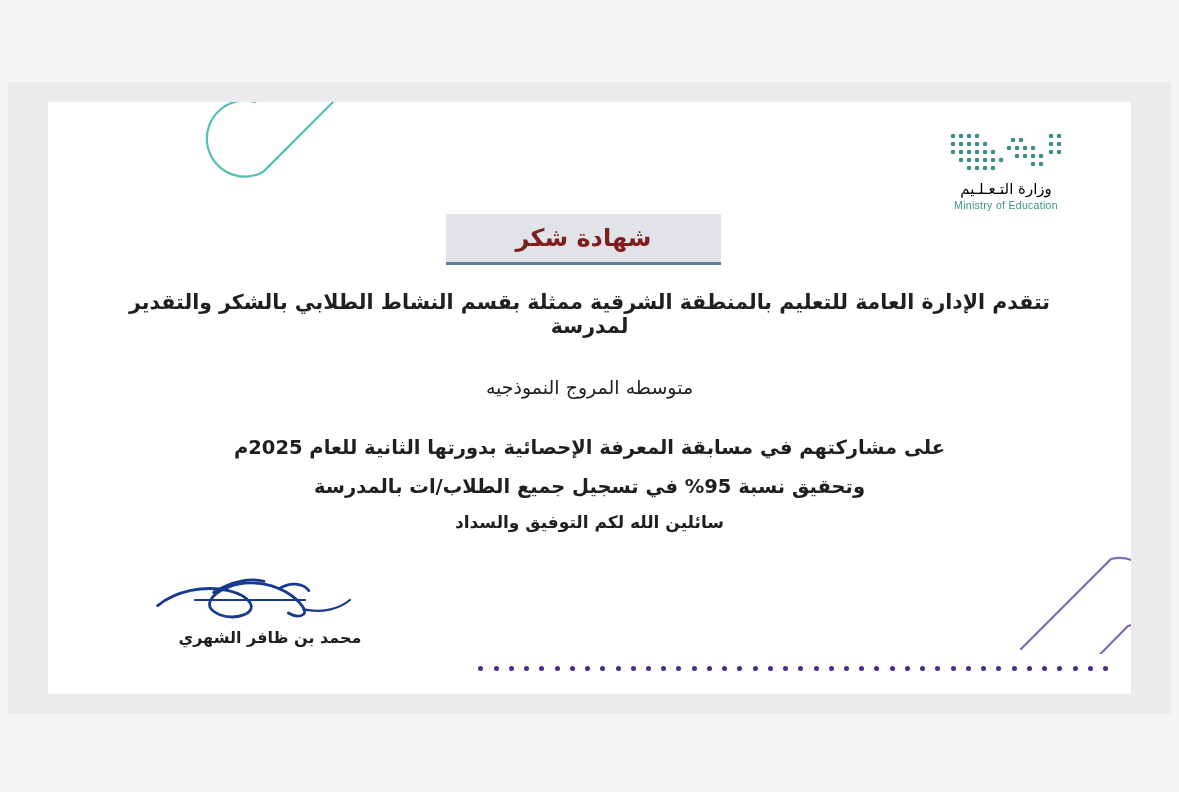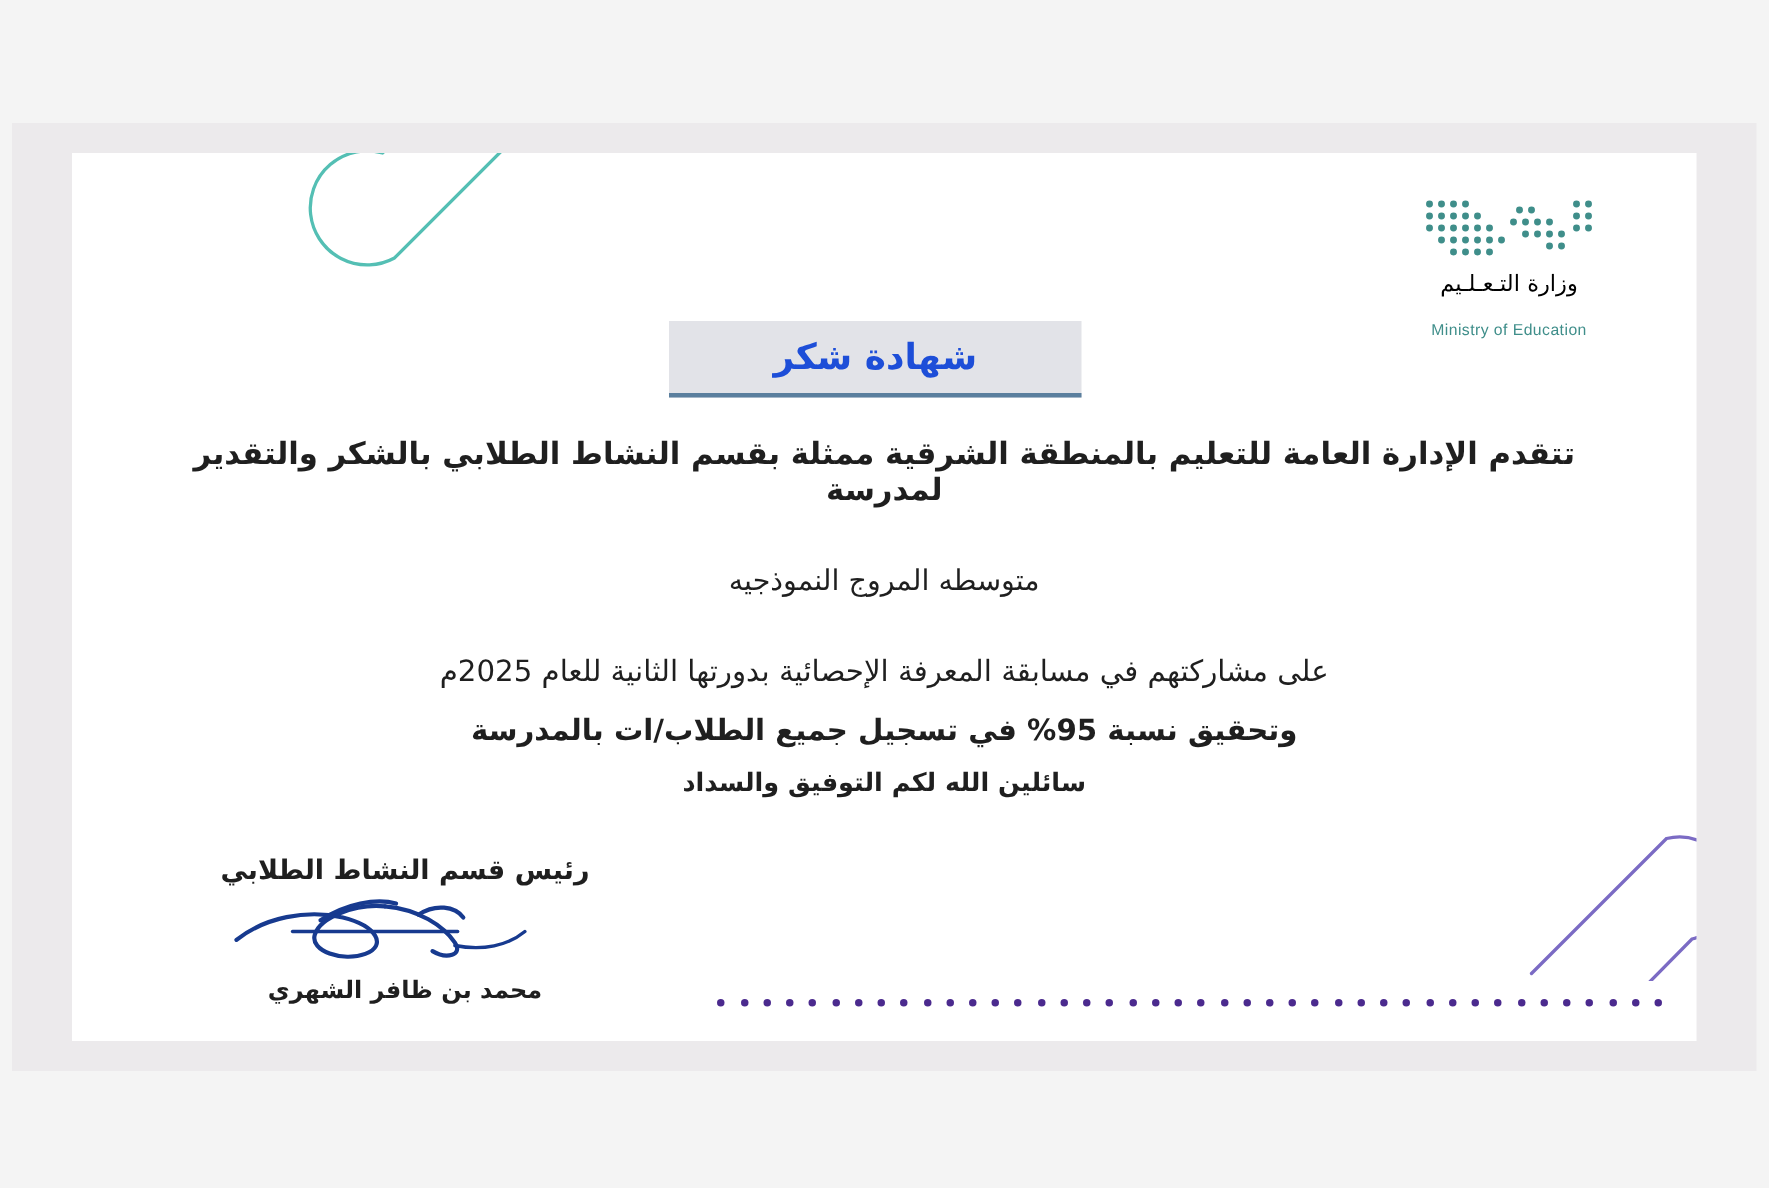--- a/index.html
+++ b/index.html
@@ -75,39 +75,39 @@
     font-size: 15px;
     color: #000000;
     letter-spacing: 2px;
     margin-top: 4px;
     font-family: "DejaVu Sans", sans-serif;
   }
   .logo-en {
     font-size: 10.5px;
     color: #3f8e8a;
     letter-spacing: 0.3px;
-    margin-top: 16px;
+    margin-top: 1px;
     font-family: "Liberation Sans", sans-serif;
   }
 
   
   .title-banner {
     position: absolute;
     left: 398px;
     top: 112px;
     width: 275px;
     height: 48px;
     background: #e2e3e8;
     border-bottom: 3px solid #5b7f9e;
     display: flex;
     align-items: center;
     justify-content: center;
   }
   .title-text {
-    color: #1d4ed8;
+    color: #7f1d1d;
     font-size: 24px;
     font-weight: bold;
     font-family: "DejaVu Sans", sans-serif;
     direction: rtl;
   }
 
   
   .body {
     position: absolute;
     left: 0;
@@ -127,21 +127,21 @@
     margin: 0 0 38px 0;
     padding: 0 48px;
   }
   .line-2 {
     font-size: 19px;
     font-weight: normal;
     margin: 0 0 38px 0;
   }
   .line-3 {
     font-size: 19.5px;
-    font-weight: normal;
+    font-weight: bold;
     margin: 16px 0 16px 0;
   }
   .line-4 {
     font-size: 19.5px;
     font-weight: bold;
     margin: 0 0 14px 0;
   }
   .line-5 {
     font-size: 17px;
     font-weight: bold;
@@ -271,21 +271,20 @@
 
       <div class="body">
         <p class="line line-1">تتقدم الإدارة العامة للتعليم بالمنطقة الشرقية ممثلة بقسم النشاط الطلابي بالشكر والتقدير لمدرسة</p>
         <p class="line line-2">متوسطه المروج النموذجيه</p>
         <p class="line line-3">على مشاركتهم في مسابقة المعرفة الإحصائية بدورتها الثانية للعام 2025م</p>
         <p class="line line-4">وتحقيق نسبة 95% في تسجيل جميع الطلاب/ات بالمدرسة</p>
         <p class="line line-5">سائلين الله لكم التوفيق والسداد</p>
       </div>
 
       <div class="sign-block">
-        <div class="sign-role">رئيس قسم النشاط الطلابي</div>
         <svg class="sign-mark" viewBox="0 0 280 60">
           <g fill="none" stroke="#173a8f" stroke-width="3" stroke-linecap="round" stroke-linejoin="round">
             <path d="M20 36 C40 20, 70 14, 96 20 C120 26, 128 40, 112 46 C96 52, 72 44, 76 32 C80 20, 104 10, 126 12"></path>
             <path d="M126 12 C150 14, 168 26, 176 38 C182 47, 170 50, 160 44"></path>
             <path d="M80 22 C98 10, 120 6, 134 10"></path>
             <path d="M60 30 L178 30" stroke-width="2.4"></path>
             <path d="M150 18 C162 10, 176 12, 182 20"></path>
             <path d="M176 40 C196 44, 214 40, 226 30" stroke-width="2.4"></path>
           </g>
         </svg>

